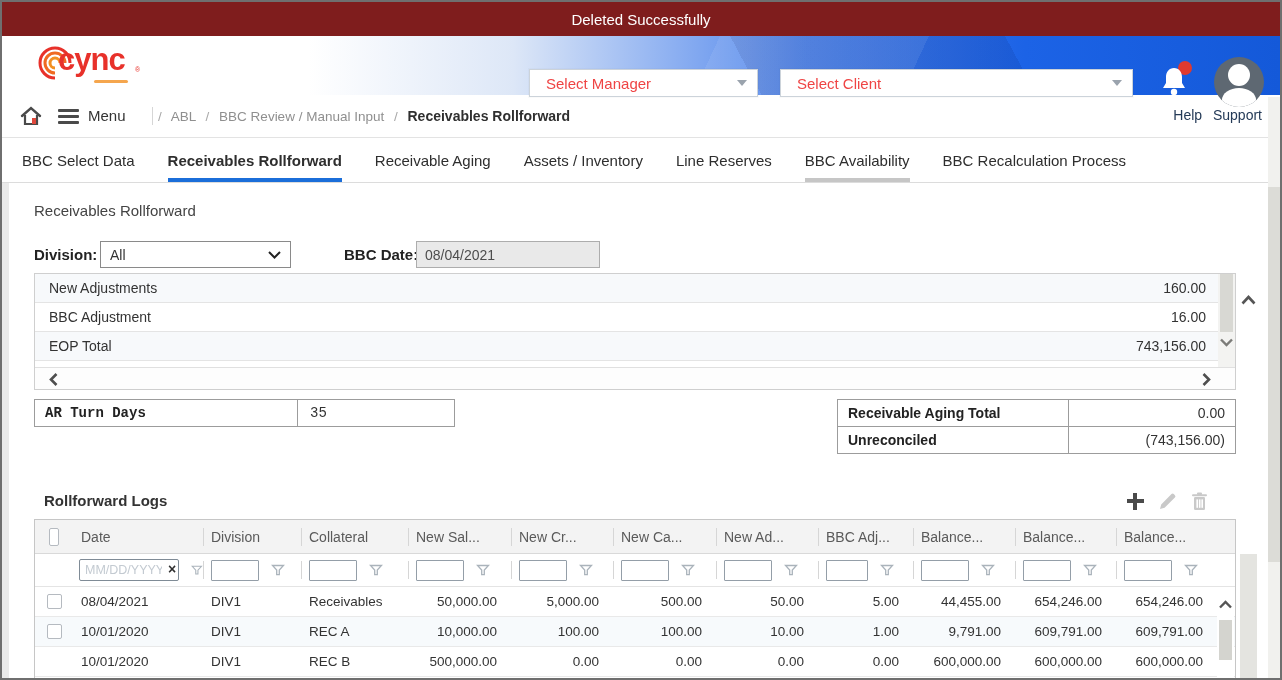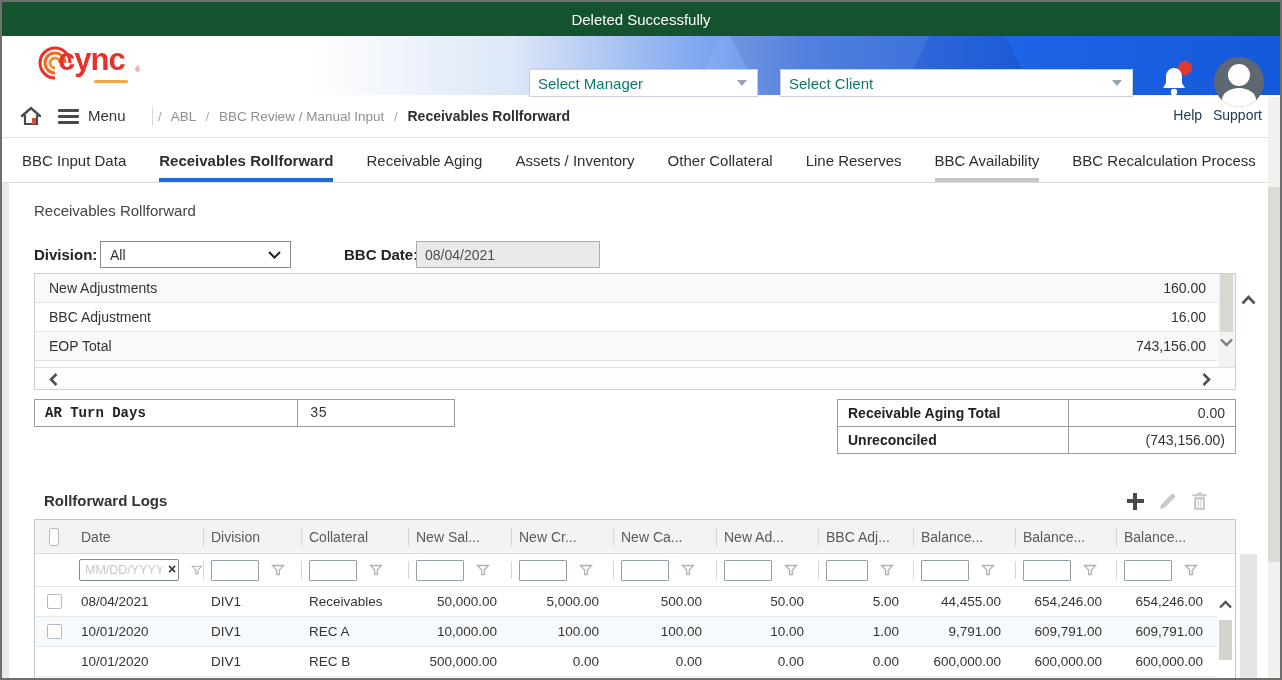--- a/index.html
+++ b/index.html
@@ -1,40 +1,40 @@
 <!DOCTYPE html>
 <html><head>
 <meta charset="utf-8">
 <style>
   * { margin:0; padding:0; box-sizing:border-box; }
   html,body { background:#fff; }
   body { font-family:"Liberation Sans","DejaVu Sans",sans-serif; color:#333; }
   .frame { position:relative; width:1282px; height:680px; border:2px solid #6f6f6f; overflow:hidden; background:#fff; }
 
   
-  .toast { position:absolute; left:0; top:0; width:100%; height:34px; background:#14532d; z-index:4;
+  .toast { position:absolute; left:0; top:0; width:100%; height:34px; background:#7f1d1d; z-index:4;
            display:flex; align-items:center; justify-content:center; }
   .toast span { color:#fff; font-size:15px; }
 
   
   .header { position:absolute; left:0; top:34px; width:100%; height:59px;
     background:
       linear-gradient(115deg, transparent 55%, rgba(255,255,255,0.08) 55%, rgba(255,255,255,0.08) 71%, transparent 71%),
       linear-gradient(62deg, transparent 58%, rgba(0,10,70,0.10) 58%, rgba(0,10,70,0.10) 79%, transparent 79%),
       linear-gradient(90deg,#ffffff 0%,#ffffff 24%,#dde7f7 40%,#4a82ec 63%,#1c63e6 80%,#1459d9 100%);
   }
   .logo { position:absolute; left:30px; top:0px; width:130px; height:56px; }
   .logo-arcs { position:absolute; left:0; top:4px; width:46px; height:46px; }
   .logo-text { position:absolute; left:26px; top:6px; font-size:31px; font-weight:bold; letter-spacing:-1px; color:#e8312a; }
   .logo-reg  { position:absolute; left:103px; top:30px; font-size:7px; color:#e8312a; }
   .logo-tag  { position:absolute; left:62px; top:44px; width:34px; height:3px; background:#f29022; border-radius:2px; opacity:.8; }
 
   .combo { position:absolute; top:33px; height:28px; background:#fff; border:1px solid #ccd3da;
            display:flex; align-items:center; z-index:5; box-shadow:0 0 0 1px rgba(0,0,0,0.02); }
-  .combo .val { flex:1; padding-left:8px; font-size:15px; color:#0f766e; }
+  .combo .val { flex:1; padding-left:16px; font-size:15px; color:#ef4444; }
   .combo .caret { width:0; height:0; border-left:5px solid transparent; border-right:5px solid transparent;
                   border-top:6px solid #9aa3ad; margin-right:10px; }
   .combo-manager { left:527px; width:229px; }
   .combo-client  { left:778px; width:353px; }
 
   .bell { position:absolute; left:1158px; top:29px; width:30px; height:32px; z-index:5; }
   .bell .badge { position:absolute; right:-2px; top:-4px; width:14px; height:14px; border-radius:50%; background:#e03a2f; }
   .bell svg { position:relative; z-index:1; }
   .avatar { position:absolute; left:1212px; top:21px; width:50px; height:50px; border-radius:50%;
             background:#5e6872; overflow:hidden; z-index:5; }
@@ -218,33 +218,30 @@
     </div>
 
     <div class="help-links">
       <span>Help</span>
       <span>Support</span>
     </div>
   </div>
 
   <div class="tabbar">
     <div class="tab">
-        <span>BBC Input Data</span>
+        <span>BBC Select Data</span>
       </div>
     <div class="tab active">
         <span>Receivables Rollforward</span>
       </div>
     <div class="tab">
         <span>Receivable Aging</span>
       </div>
     <div class="tab">
         <span>Assets / Inventory</span>
-      </div>
-    <div class="tab">
-        <span>Other Collateral</span>
       </div>
     <div class="tab">
         <span>Line Reserves</span>
       </div>
     <div class="tab hl">
         <span>BBC Availability</span>
       </div>
     <div class="tab">
         <span>BBC Recalculation Process</span>
       </div>

